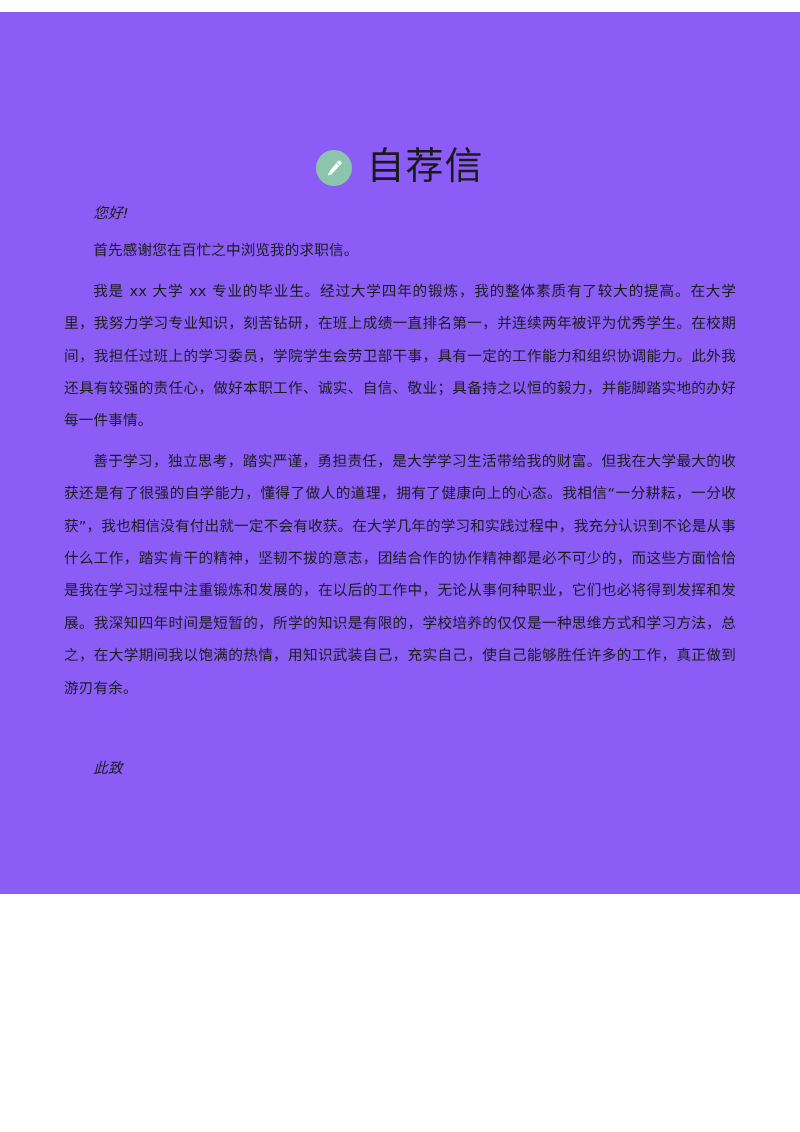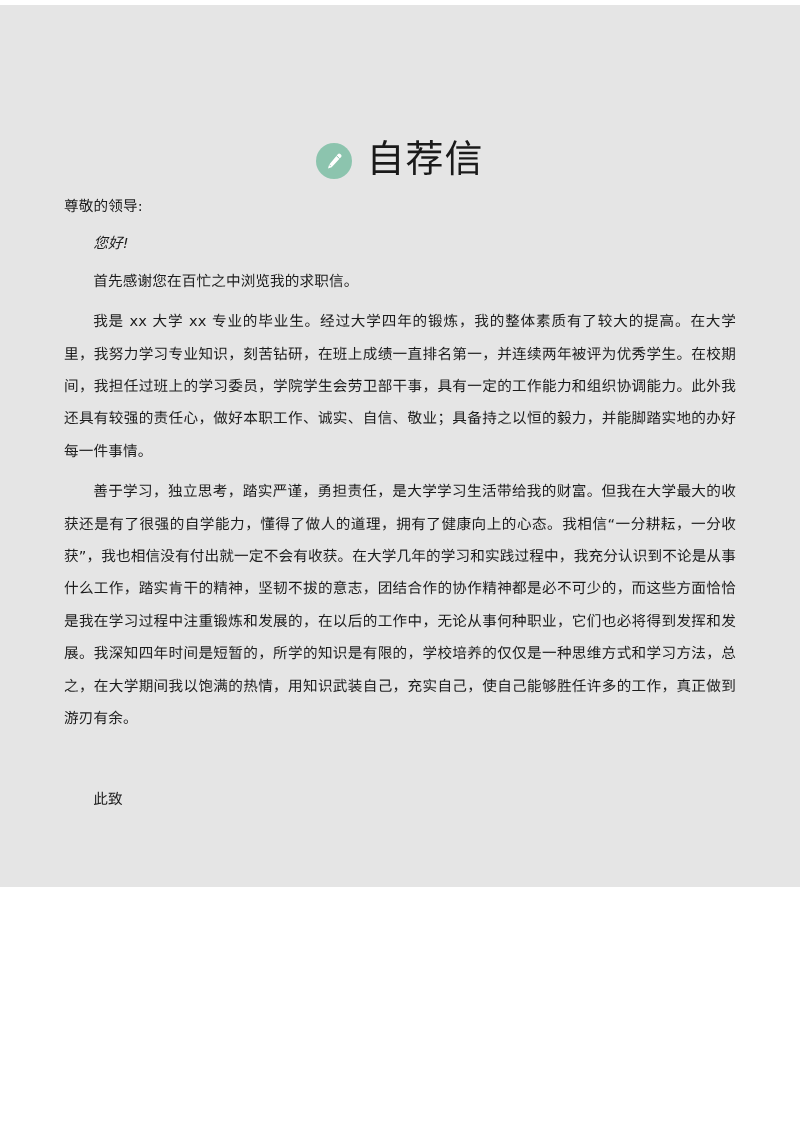--- a/index.html
+++ b/index.html
@@ -9,22 +9,22 @@
     background: #ffffff;
   }
   body {
     font-family: "DejaVu Sans", "Liberation Sans", sans-serif;
     -webkit-font-smoothing: antialiased;
   }
   .page {
     position: relative;
     width: 800px;
     height: 882px;
-    margin: 5px auto;
-    background: #e5e5e5;
+    margin: 12px auto;
+    background: #8b5cf6;
     box-sizing: border-box;
     overflow: hidden;
   }
 
   
   .title-row {
     position: absolute;
     top: 110px;
     left: 0;
     width: 800px;
@@ -70,21 +70,21 @@
     margin: 0 0 2px 0;
     letter-spacing: 0.15px;
   }
   .para.indent { text-indent: 2em; }
   .para.salutation { margin-bottom: 5px; }
   .para.greeting   { margin-bottom: 5px; font-style: italic; }
   .para.thanks     { margin-bottom: 8px; }
   .para.block      { margin-bottom: 8px; }
 
   .closing-wrap { margin-top: 48px; }
-  .closing-1 { text-indent: 2em; margin: 0 0 26px 0; }
+  .closing-1 { text-indent: 2em; margin: 0 0 26px 0; font-style: italic; }
   .closing-2 { text-indent: 0; margin: 0; }
 
   
   .signature {
     position: absolute;
     right: 64px;
     top: 935px;
     text-align: right;
   }
   .sig-line {
@@ -107,21 +107,20 @@
         <path d="M16.8 3.6a1.9 1.9 0 0 1 2.7 0l1.0 1.0a1.9 1.9 0 0 1 0 2.7L9.2 19.6l-4.4 1.3 1.3-4.4L16.8 3.6z" fill="#ffffff"></path>
         <path d="M15.0 5.6l3.4 3.4" stroke="#8cc4ae" stroke-width="1.2" fill="none" stroke-linecap="round"></path>
         <path d="M6.3 16.3l1.5 1.5" stroke="#8cc4ae" stroke-width="1.1" fill="none" stroke-linecap="round"></path>
       </svg>
     </span>
     <h1 class="title-text">自荐信</h1>
   </div>
 
   <div class="body-area">
 
-    <p class="para salutation">尊敬的领导:</p>
 
     <p class="para indent greeting">您好!</p>
 
     <p class="para indent thanks">首先感谢您在百忙之中浏览我的求职信。</p>
 
     <p class="para indent block">我是 xx 大学 xx 专业的毕业生。经过大学四年的锻炼，我的整体素质有了较大的提高。在大学里，我努力学习专业知识，刻苦钻研，在班上成绩一直排名第一，并连续两年被评为优秀学生。在校期间，我担任过班上的学习委员，学院学生会劳卫部干事，具有一定的工作能力和组织协调能力。此外我还具有较强的责任心，做好本职工作、诚实、自信、敬业；具备持之以恒的毅力，并能脚踏实地的办好每一件事情。</p>
 
     <p class="para indent block">善于学习，独立思考，踏实严谨，勇担责任，是大学学习生活带给我的财富。但我在大学最大的收获还是有了很强的自学能力，懂得了做人的道理，拥有了健康向上的心态。我相信“一分耕耘，一分收获”，我也相信没有付出就一定不会有收获。在大学几年的学习和实践过程中，我充分认识到不论是从事什么工作，踏实肯干的精神，坚韧不拔的意志，团结合作的协作精神都是必不可少的，而这些方面恰恰是我在学习过程中注重锻炼和发展的，在以后的工作中，无论从事何种职业，它们也必将得到发挥和发展。我深知四年时间是短暂的，所学的知识是有限的，学校培养的仅仅是一种思维方式和学习方法，总之，在大学期间我以饱满的热情，用知识武装自己，充实自己，使自己能够胜任许多的工作，真正做到游刃有余。</p>
 
 

